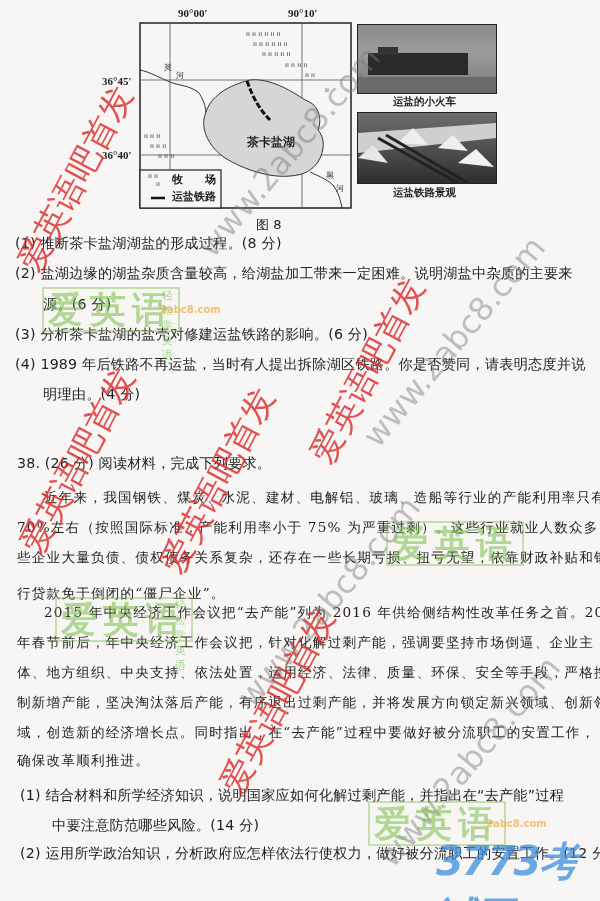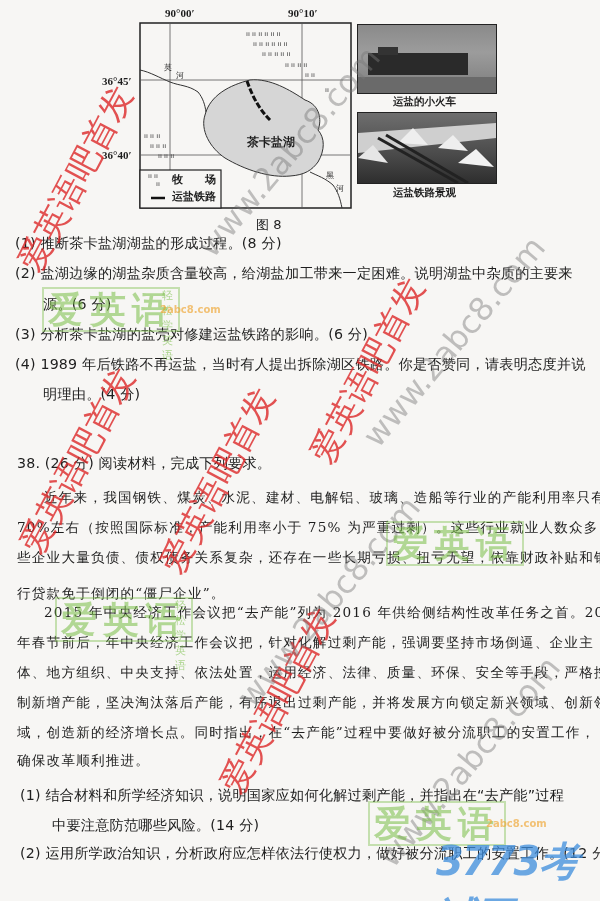--- a/index.html
+++ b/index.html
@@ -76,21 +76,21 @@
         <text x="305" y="77">ıı  ıı</text>
         <text x="325" y="92">ıı</text>
         <text x="144" y="138">ıı  ıı  ıı</text>
         <text x="150" y="148">ıı  ıı  ıı</text>
         <text x="158" y="158">ıı  ıı  ıı</text>
         <text x="148" y="178">ıı  ıı</text>
         <text x="156" y="186">ıı</text>
       </g>
     </svg>
 
-    <span class="lon-label" style="left:142px;top:7px;padding-left:23px;">90°00′</span>
+    <span class="lon-label" style="left:155px;top:7px;padding-left:23px;">90°00′</span>
     <span class="lon-label" style="left:288px;top:7px;">90°10′</span>
     <span class="lat-label" style="top:75px;">36°45′</span>
     <span class="lat-label" style="top:149px;">36°40′</span>
 
     <span class="river-char" style="left:164px;top:62px;">莫</span>
     <span class="river-char" style="left:176px;top:70px;">河</span>
     <span class="river-char" style="left:326px;top:170px;">黑</span>
     <span class="river-char" style="left:336px;top:183px;">河</span>
 
     <span class="lake-label" style="left:247px;top:134px;">茶卡盐湖</span>

